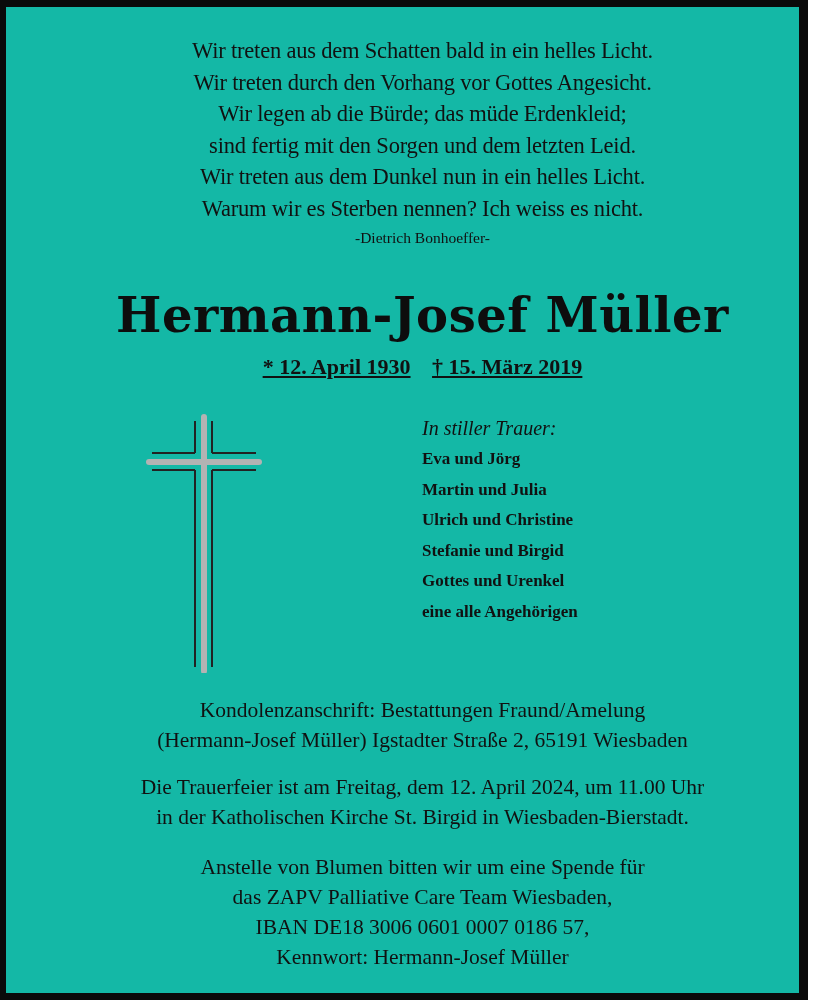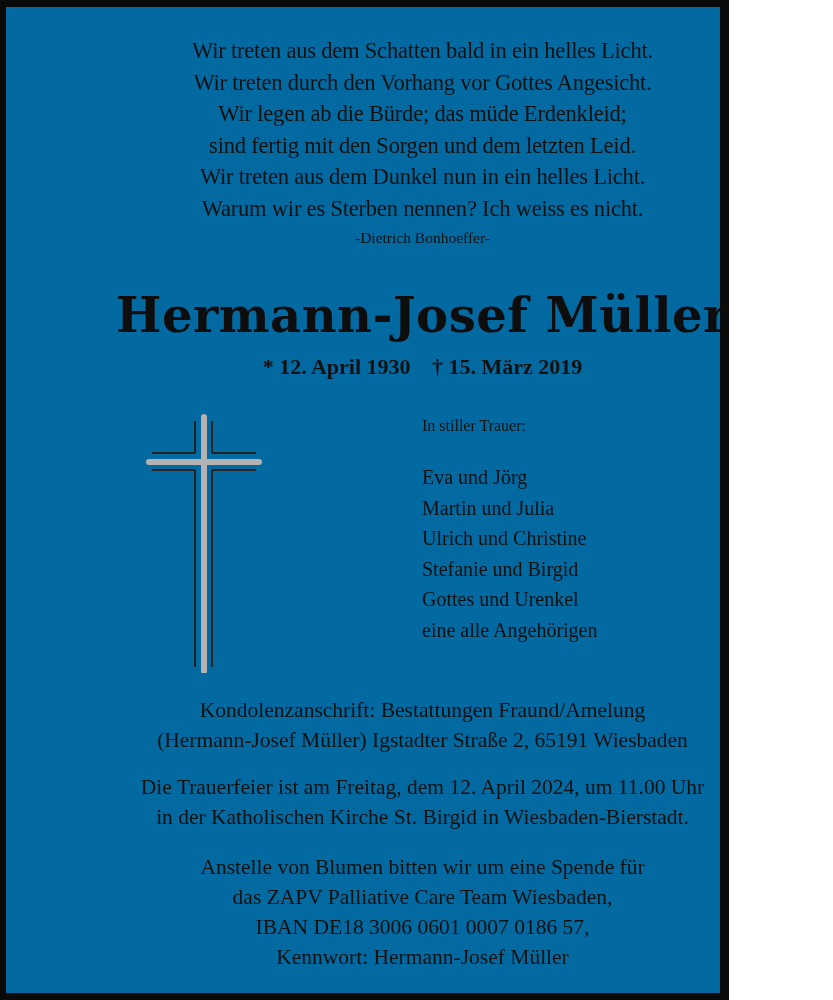--- a/index.html
+++ b/index.html
@@ -1,24 +1,24 @@
 <!DOCTYPE html>
 <html><head>
 <meta charset="utf-8">
 <style>
   html, body { margin: 0; padding: 0; background: #ffffff; }
   body { width: 833px; height: 1000px; position: relative; overflow: hidden; }
   .frame {
-    position: absolute; left: 0; top: 0; width: 729px; height: 1000px;
+    position: absolute; left: 0; top: 0; width: 808px; height: 1000px;
     box-sizing: border-box;
     border-top: 7px solid #0a0a0a;
     border-left: 6px solid #0a0a0a;
     border-right: 9px solid #0a0a0a;
     border-bottom: 7px solid #0a0a0a;
-    background: #0369a1;
+    background: #14b8a6;
   }
   .narrow { font-family: "Liberation Serif", "DejaVu Serif", serif; color: #111; }
   .poem {
     position: absolute; left: 0; width: 833px; top: 28px;
     text-align: center; font-size: 22.5px; line-height: 31.5px;
     letter-spacing: -0.2px;
   }
   .poem .line { display: block; }
   .author {
     position: absolute; left: 0; width: 833px; top: 222px;
@@ -26,27 +26,27 @@
   }
   .name {
     position: absolute; left: 0; width: 833px; top: 280px;
     text-align: center; font-size: 48px; font-weight: bold; letter-spacing: 0.5px;
     font-family: "DejaVu Serif", serif; color: #0d0d0d;
   }
   .dates {
     position: absolute; left: 0; width: 833px; top: 347px;
     text-align: center; font-size: 22px; font-weight: bold;
   }
-  .dates span { margin: 0 8px; }
+  .dates span { margin: 0 8px; text-decoration: underline; }
   .cross { position: absolute; left: 140px; top: 404px; width: 120px; height: 262px; }
   .mourn {
     position: absolute; left: 416px; top: 410px; font-size: 20px;
   }
-  .mourn .intro { font-size: 16px; margin-bottom: 27px; }
-  .mourn .fam { font-weight: normal; font-size: 20px; line-height: 30.5px; display: block; }
+  .mourn .intro { font-size: 20px; margin-bottom: 4px; font-style: italic; }
+  .mourn .fam { font-weight: bold; font-size: 17px; line-height: 30.5px; display: block; }
   .block {
     position: absolute; left: 0; width: 833px; text-align: center;
     font-size: 21.5px; line-height: 30px;
   }
   .block .line { display: block; }
 </style>
 </head>
 <body>
 
 <div class="frame">

